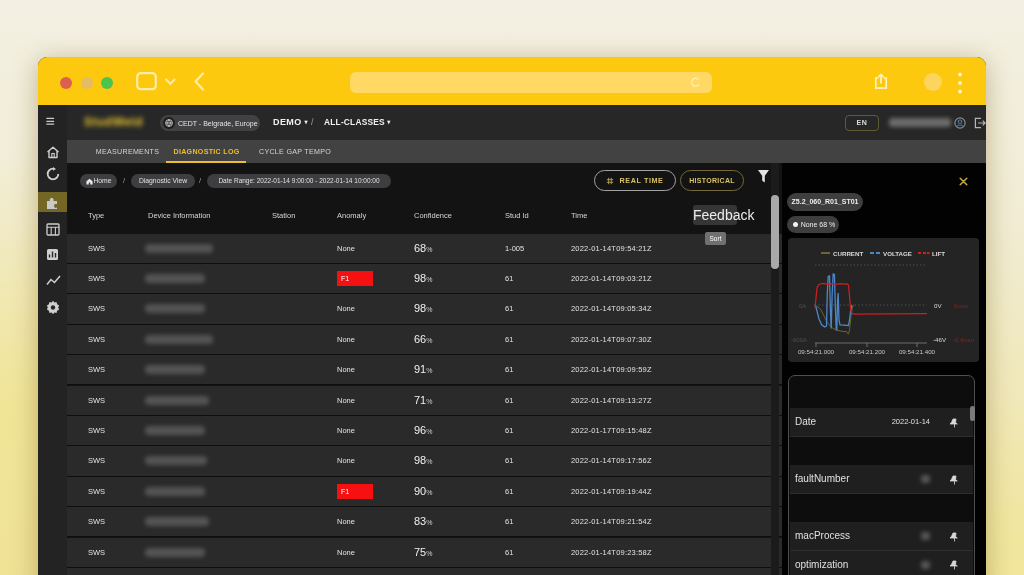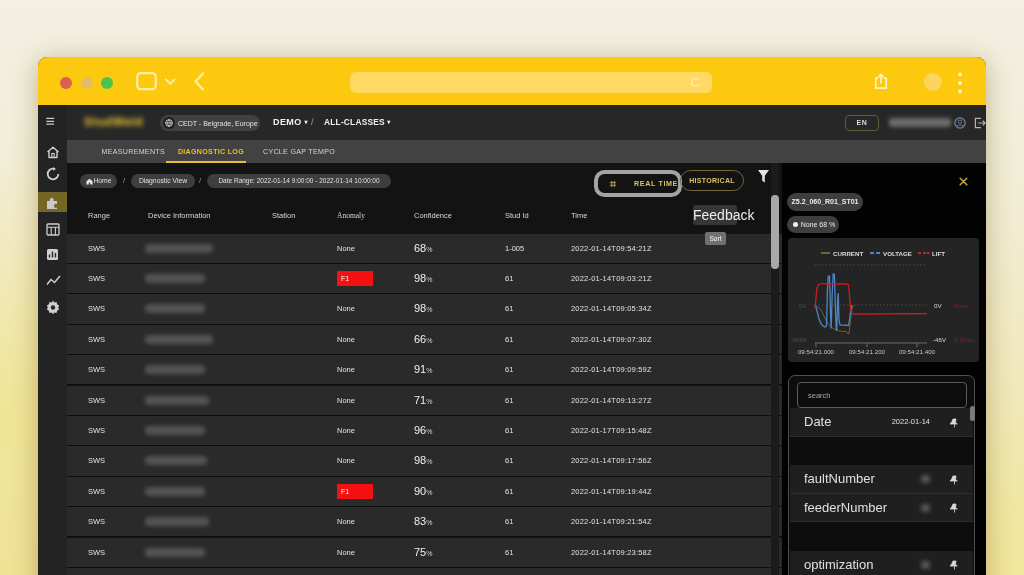--- a/index.html
+++ b/index.html
@@ -15,21 +15,21 @@
   .dot{position:absolute;top:19.5px;width:12px;height:12px;border-radius:50%;}
   .addr{position:absolute;left:312px;top:14.5px;width:362px;height:21px;border-radius:6px;background:#ffd964;}
   
   .appbar{position:absolute;left:0;top:48px;width:948px;height:35px;background:#272728;}
   .pillloc{position:absolute;left:122px;top:9.5px;width:100px;height:16.5px;border-radius:9px;background:#414143;}
   .navtxt{position:absolute;top:0;height:35px;line-height:35px;color:#f0f0f0;font-size:9px;font-weight:bold;letter-spacing:.4px;}
   .enbtn{position:absolute;left:807px;top:10px;width:32px;height:14px;border:1px solid #5f5b33;border-radius:4px;
     color:#dcdcdc;font-size:7px;font-weight:bold;letter-spacing:.6px;text-align:center;line-height:14px;}
   
   .tabs{position:absolute;left:29px;top:83px;width:919px;height:23px;background:#424242;}
-  .tab{position:absolute;top:0;height:23px;line-height:24px;font-size:7.1px;letter-spacing:.3px;color:#d5d5d5;text-align:right;}
+  .tab{position:absolute;top:0;height:23px;line-height:24px;font-size:7.1px;letter-spacing:.3px;color:#d5d5d5;text-align:center;}
   
   .sidebar{position:absolute;left:0;top:48px;width:29px;height:512px;background:#232323;}
   
   .content{position:absolute;left:29px;top:106px;width:715px;height:454px;background:#131313;}
   .crumb{position:absolute;top:10.5px;height:14px;border-radius:7px;background:#3e3e40;color:#e0e0e0;
     font-size:6.8px;line-height:14.5px;text-align:center;}
   .slash{position:absolute;top:10.5px;height:14px;line-height:14px;color:#9a9a9a;font-size:7.5px;}
   .obtn{position:absolute;top:7px;height:19px;border-radius:10.5px;color:#d9c264;font-size:7.5px;font-weight:bold;
     letter-spacing:.6px;text-align:center;line-height:20px;}
   .hdr{position:absolute;top:46px;height:14px;line-height:14px;color:#d6d6d6;font-size:7.5px;}
@@ -43,21 +43,21 @@
   .c-time{position:absolute;left:504px;top:0;height:29px;line-height:29px;color:#e2e2e2;font-size:7.5px;letter-spacing:.2px;}
   .f1{position:absolute;left:270px;top:7.5px;width:36px;height:15px;background:#f51111;color:#fff;
     font-size:7px;line-height:15px;padding-left:4px;box-sizing:border-box;}
   
   .panel{position:absolute;left:744px;top:106px;width:204px;height:454px;background:#020202;}
   .pchip{position:absolute;background:#3e3e3e;border-radius:9px;color:#ececec;font-weight:bold;text-align:center;}
   .card{position:absolute;left:6px;top:75px;width:191px;height:124px;background:#242424;border-radius:4px;}
   .scard{position:absolute;left:6px;top:212px;width:187px;height:242px;background:#0d0d0d;
     border:1px solid #4f4f4f;border-radius:7px;box-sizing:border-box;}
   .srow{position:absolute;left:1px;width:179px;height:28.5px;background:#1f1f1f;border-bottom:1px solid #2e2e2e;box-sizing:border-box;}
-  .srow .lbl{position:absolute;left:14px;top:0;height:28px;line-height:28px;color:#e0e0e0;font-size:13px;}
+  .srow .lbl{position:absolute;left:5px;top:0;height:28px;line-height:28px;color:#e0e0e0;font-size:10px;}
 </style>
 </head>
 <body>
 <div class="win">
 
   <div class="chrome">
     <div class="dot" style="left:22.2px;background:#dd5f50"></div>
     <div class="dot" style="left:43.3px;background:#e4bc66"></div>
     <div class="dot" style="left:62.6px;background:#4cc34c"></div>
     <svg class="abs" style="left:96px;top:15px" width="78" height="20" viewBox="0 0 78 20">
@@ -148,34 +148,34 @@
 
   <div class="content" id="content">
 
     <div class="crumb" style="left:13px;width:37px;"><svg style="position:absolute;left:6px;top:4px" width="7" height="7" viewBox="0 0 8 8">
           <path d="M0.5 3.8 L4 0.8 L7.5 3.8 V7.5 H4.8 V5 H3.2 V7.5 H0.5 z" fill="#e8e8e8"></path>
         </svg><span style="margin-left:8px;">Home</span></div>
     <div class="slash" style="left:56px;">/</div>
     <div class="crumb" style="left:64px;width:64px;">Diagnostic View</div>
     <div class="slash" style="left:132px;">/</div>
     <div class="crumb" style="left:140px;width:184px;font-size:6.5px;">Date Range: 2022-01-14 9:00:00 - 2022-01-14 10:00:00</div>
-    <div class="obtn" style="left:527px;width:80px;border:4px solid #a3a3a3;font-size:7.2px;text-align:right;">
+    <div class="obtn" style="left:527px;width:80px;border:1px solid #a3a3a3;font-size:7.2px;">
       <svg class="abs" style="left:11px;top:6px" width="8" height="8" viewBox="0 0 10 10">
         <path d="M1 3.3 h8 M1 6.6 h8 M3.3 1 v8 M6.6 1 v8" stroke="#af9c50" stroke-width="1.2"></path>
       </svg>
       <span style="margin-left:13px;">REAL TIME</span></div>
     <div class="obtn" style="left:613px;width:62px;border:1px solid #76683a;font-size:7px;letter-spacing:.3px;">HISTORICAL</div>
     <svg class="abs" style="left:690px;top:6px" width="13" height="15" viewBox="0 0 13 15">
       <path d="M1 1 h11 L7.8 6.8 V13.5 L5.2 11.7 V6.8 z" fill="#e3e3e3"></path>
     </svg>
 
-    <div class="hdr" style="left:21px;">Range</div>
+    <div class="hdr" style="left:21px;">Type</div>
     <div class="hdr" style="left:81px;">Device Information</div>
     <div class="hdr" style="left:205px;">Station</div>
-    <div class="hdr" style="left:270px;font-family:Liberation Serif, serif;">Anomaly</div>
+    <div class="hdr" style="left:270px;">Anomaly</div>
     <div class="hdr" style="left:347px;">Confidence</div>
     <div class="hdr" style="left:438px;">Stud Id</div>
     <div class="hdr" style="left:504px;">Time</div>
     <div class="abs" style="left:626px;top:42px;width:44px;height:20px;background:#363636;border-radius:3px;color:#ececec;font-size:14px;text-align:center;line-height:20px;">Feedback</div>
     <div class="abs" style="left:638px;top:69px;width:21px;height:13px;background:#707070;border-radius:2px;color:#fff;font-size:6.5px;text-align:center;line-height:13px;z-index:5;">Sort</div>
 
     <div class="row" style="top:70.5px;">
         <span class="c-type">SWS</span>
         <span class="c-blob" style="width:68px;"></span>
         <span class="c-anom">None</span>
@@ -305,37 +305,36 @@
         <text x="79" y="115.8" font-size="6.2" fill="#c8c8c8" text-anchor="middle" font-family="Liberation Sans">09:54:21.200</text>
         <text x="129" y="115.8" font-size="6.2" fill="#c8c8c8" text-anchor="middle" font-family="Liberation Sans">09:54:21.400</text>
 
         <path d="M27 67.5 L30 69 L33 72 L36 78 L39 84 L43 89 L47 91.5 L52 93 L56 93.5 L58.5 93.5 L59.5 95.5 L60.5 96 L61.5 92 L63 78 L64.5 68.5 L66 67.5" fill="none" stroke="#6f6320" stroke-width="1"></path>
         <path d="M27 66 L29 73 L31 81 L33.5 86.5 L36.5 89 L38.5 88 L39.3 55 L40.2 38.5 L41.5 38 L42.5 75 L43.2 90.5 L44.2 55 L45.2 36 L46.4 36.5 L47.4 70 L48.2 91 L48.8 92.5 L49.6 62 L50.2 55 L51 82 L52 87 L60.5 87.5 L61.8 80 L62.8 71 L64 67.3" fill="none" stroke="#4a86c8" stroke-width="1.3"></path>
         <path d="M27 70 L28 60 L29 50 L30.5 47 L32 46 L36 45.5 L40 46.5 L44 45.6 L48 46.3 L52 45.7 L56 46.2 L59 45.8 L60.5 47 L61.5 58 L62.5 70 L63.5 75 L66 76 L139 75.7" fill="none" stroke="#cf1f1f" stroke-width="1.25"></path>
       </svg>
     </div>
 
     <div class="scard">
-      <div class="abs" style="left:8px;top:6px;width:170px;height:26px;border:1px solid #5a5a5a;border-radius:4px;box-sizing:border-box;color:#a8a8a8;font-size:7.5px;line-height:25px;"><span style="margin-left:10px;">search</span></div>
       <div class="srow" style="width:183px;top:32px;">
         <div class="lbl">Date</div>
         <div class="abs" style="right:43px;top:0;height:28px;line-height:28px;color:#e0e0e0;font-size:7.5px;">2022-01-14</div>
         <svg class="abs" style="right:14px;top:9.5px" width="9" height="10" viewBox="0 0 9 10">
             <path d="M3 1 h3 l-.5 3.5 l1.8 1.5 h-7.6 l1.8 -1.5 z M4.5 6 v3.5" fill="#d8d8d8" stroke="#d8d8d8" stroke-width=".8"></path>
           </svg>
       </div>
       <div class="srow" style="width:183px;top:89px;">
         <div class="lbl">faultNumber</div>
         <div class="abs" style="right:43px;top:10px;width:9px;height:8px;background:#666;border-radius:3px;filter:blur(2px);opacity:.8;"></div>
         <svg class="abs" style="right:14px;top:9.5px" width="9" height="10" viewBox="0 0 9 10">
             <path d="M3 1 h3 l-.5 3.5 l1.8 1.5 h-7.6 l1.8 -1.5 z M4.5 6 v3.5" fill="#d8d8d8" stroke="#d8d8d8" stroke-width=".8"></path>
           </svg>
       </div>
-      <div class="srow" style="width:183px;top:117.5px;">
-        <div class="lbl">feederNumber</div>
+      <div class="srow" style="width:183px;top:146px;">
+        <div class="lbl">macProcess</div>
         <div class="abs" style="right:43px;top:10px;width:9px;height:8px;background:#666;border-radius:3px;filter:blur(2px);opacity:.8;"></div>
         <svg class="abs" style="right:14px;top:9.5px" width="9" height="10" viewBox="0 0 9 10">
             <path d="M3 1 h3 l-.5 3.5 l1.8 1.5 h-7.6 l1.8 -1.5 z M4.5 6 v3.5" fill="#d8d8d8" stroke="#d8d8d8" stroke-width=".8"></path>
           </svg>
       </div>
       <div class="srow" style="width:183px;top:174.5px;">
         <div class="lbl">optimization</div>
         <div class="abs" style="right:43px;top:10px;width:9px;height:8px;background:#666;border-radius:3px;filter:blur(2px);opacity:.8;"></div>
         <svg class="abs" style="right:14px;top:9.5px" width="9" height="10" viewBox="0 0 9 10">
             <path d="M3 1 h3 l-.5 3.5 l1.8 1.5 h-7.6 l1.8 -1.5 z M4.5 6 v3.5" fill="#d8d8d8" stroke="#d8d8d8" stroke-width=".8"></path>

